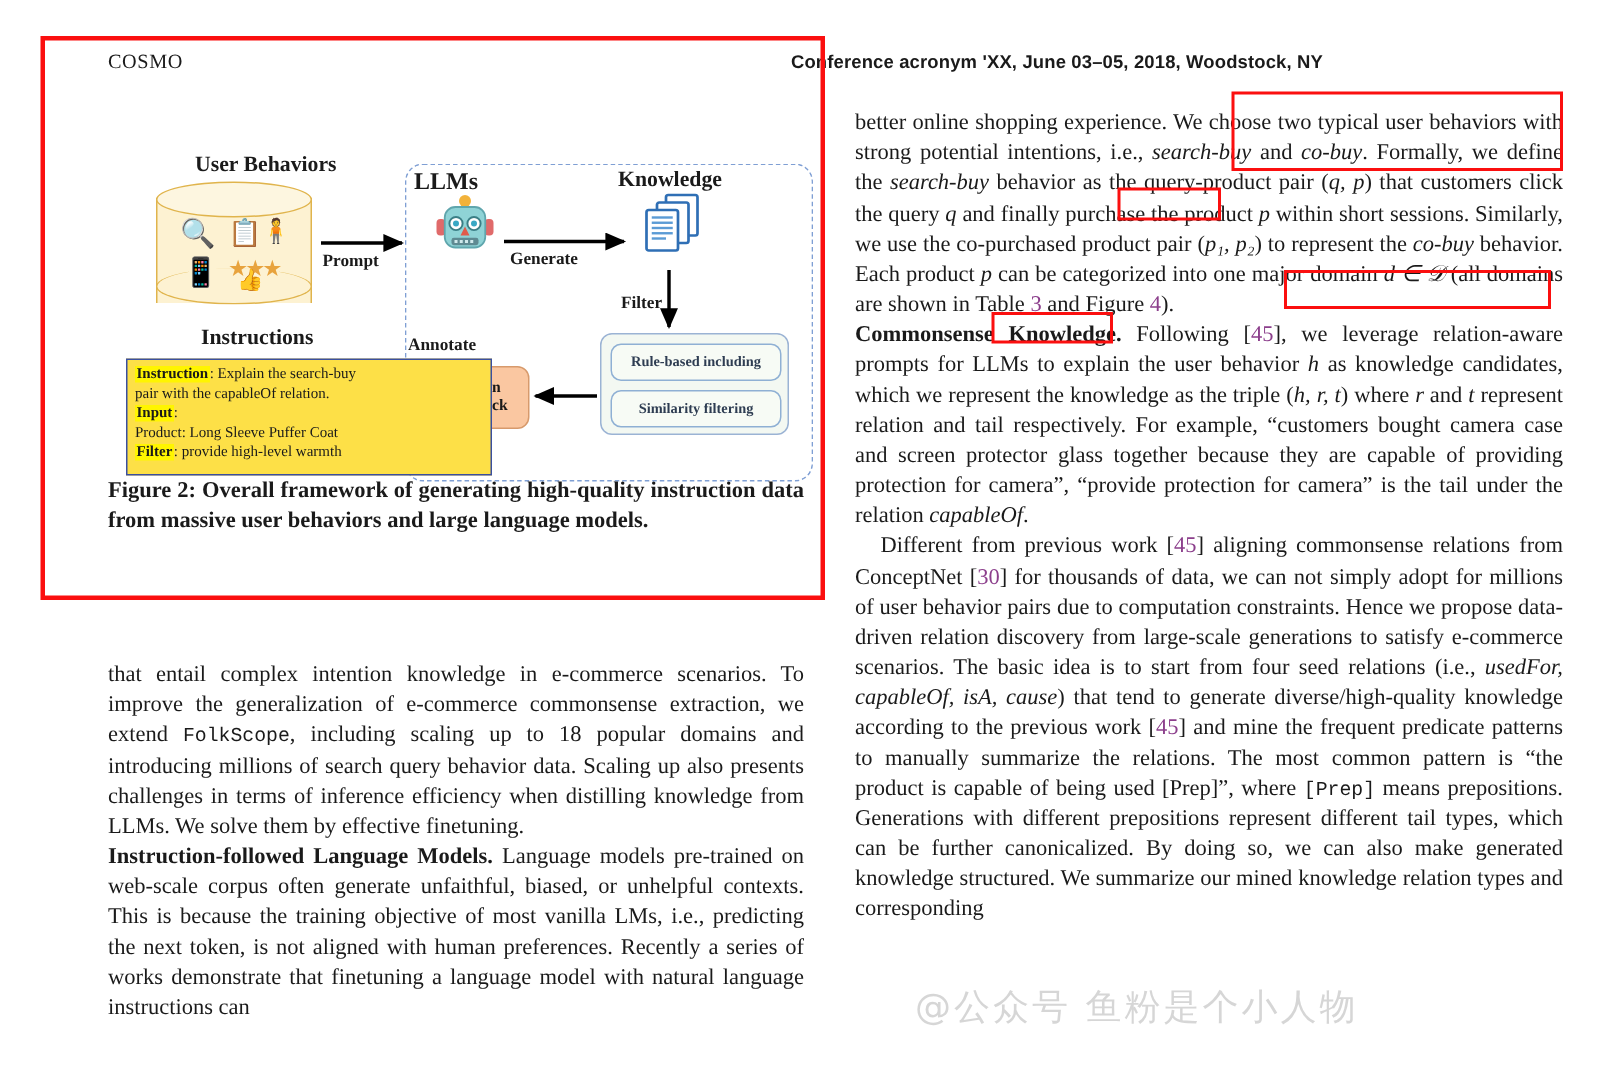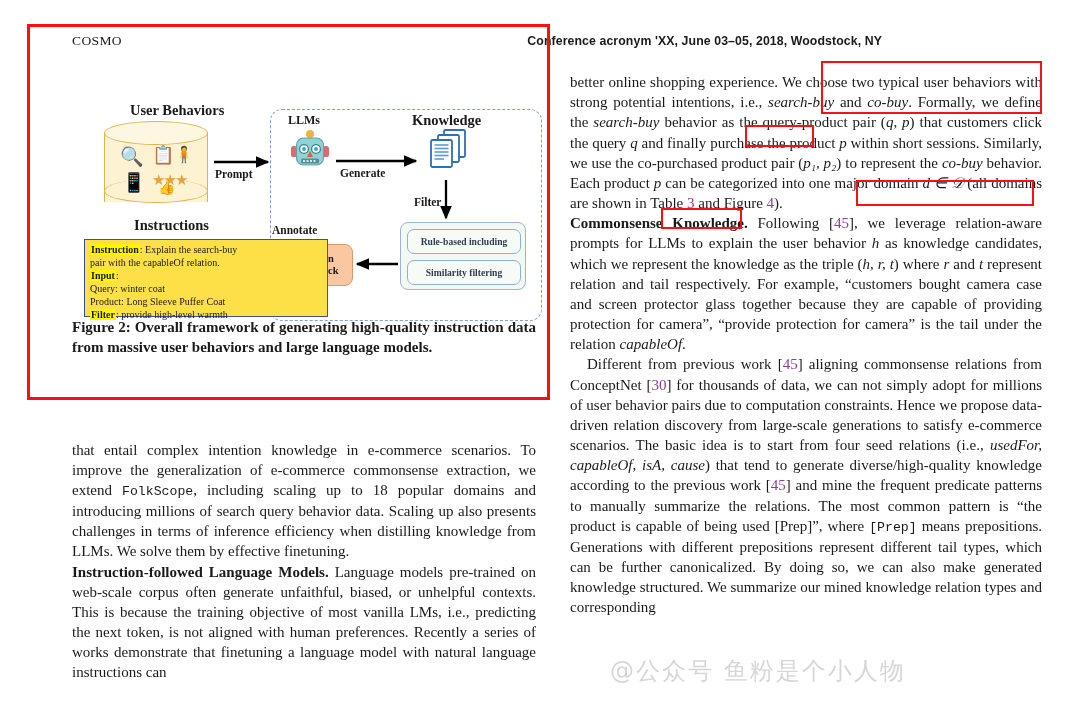--- a/index.html
+++ b/index.html
@@ -39,21 +39,21 @@
   
   .figure{position:absolute;left:72px;top:70px;width:470px;height:230px;margin-top:24px;}
 
   .fig-title{
     position:absolute;
     font-family:"Liberation Serif",serif;
     font-weight:bold;font-size:14.5px;
     text-align:center;white-space:nowrap;
   }
   #t-userbeh{left:58px;top:8px;}
-  #t-llms{left:216px;top:19px;font-size:12px;}
+  #t-llms{left:204px;top:19px;font-size:16px;}
   #t-knowledge{left:340px;top:18px;}
   #t-instructions{left:62px;top:123px;}
 
   
   .dashbox{
     position:absolute;left:198px;top:15px;width:272px;height:212px;
     border:1.6px dashed #7f9fd4;border-radius:12px;
     box-sizing:border-box;
   }
 
@@ -270,21 +270,20 @@
 
     <div class="hfbox">
       <span>Human</span>
       <span>Feedback</span>
     </div>
 
     <div class="instrbox">
       <div class="instr-line"><span class="hl">Instruction</span><span>: Explain the search-buy</span></div>
       <div class="instr-line">pair with the capableOf relation.</div>
       <div class="instr-line"><span class="hl">Input</span><span>:</span></div>
-      <div class="instr-line">Query:  winter coat</div>
       <div class="instr-line">Product:  Long Sleeve Puffer Coat</div>
       <div class="instr-line"><span class="hl">Filter</span><span>:  provide high-level warmth</span></div>
     </div>
   </div>
 
   <div class="fig-caption">Figure 2: Overall framework of generating high-quality instruction data from massive user behaviors and large language models.</div>
 
   <div class="redbox-figure"></div>
 
   <div class="col" id="col-left">

